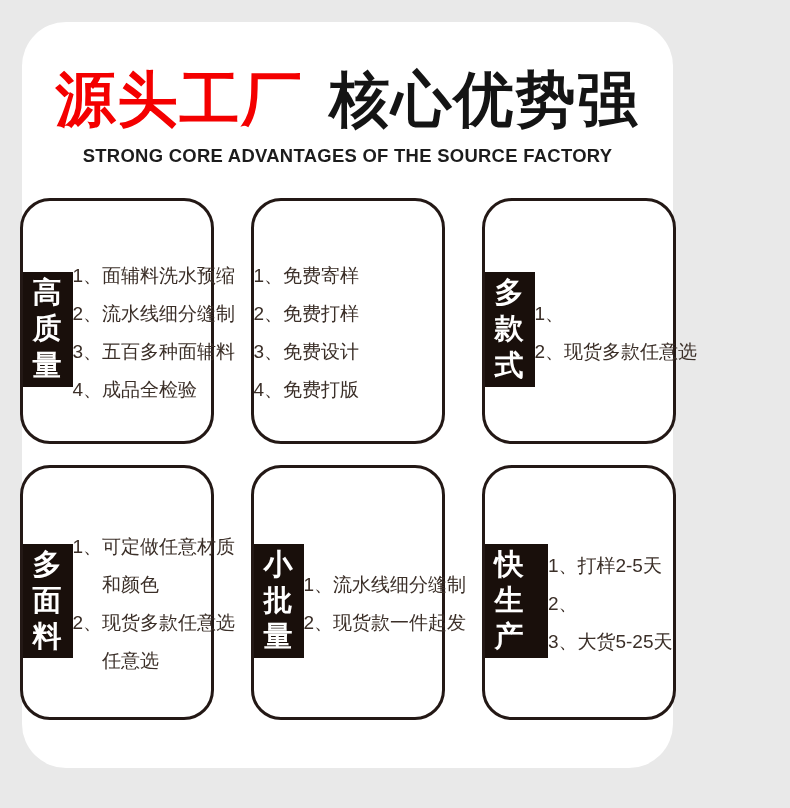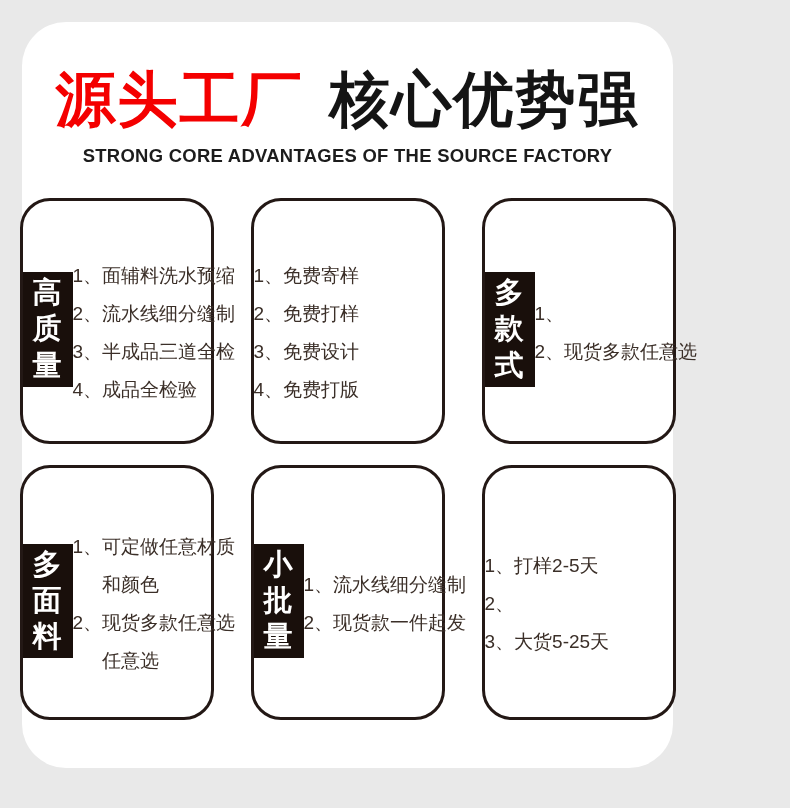--- a/index.html
+++ b/index.html
@@ -79,21 +79,21 @@
         <li>
             <span class="num">1、</span>
             <span class="txt">面辅料洗水预缩</span>
           </li>
         <li>
             <span class="num">2、</span>
             <span class="txt">流水线细分缝制</span>
           </li>
         <li>
             <span class="num">3、</span>
-            <span class="txt">半成品三道全检</span>
+            <span class="txt">五百多种面辅料</span>
           </li>
         <li>
             <span class="num">4、</span>
             <span class="txt">成品全检验</span>
           </li>
       </ul>
     </div>
 
     <div class="card">
       <ul class="list">
@@ -153,20 +153,21 @@
             <span class="txt">流水线细分缝制</span>
           </li>
         <li>
             <span class="num">2、</span>
             <span class="txt">现货款一件起发</span>
           </li>
       </ul>
     </div>
 
     <div class="card">
+      <div class="badge">快生产</div>
       <ul class="list">
         <li>
             <span class="num">1、</span>
             <span class="txt">打样2-5天</span>
           </li>
         <li>
             <span class="num">2、</span>
           </li>
         <li>
             <span class="num">3、</span>

